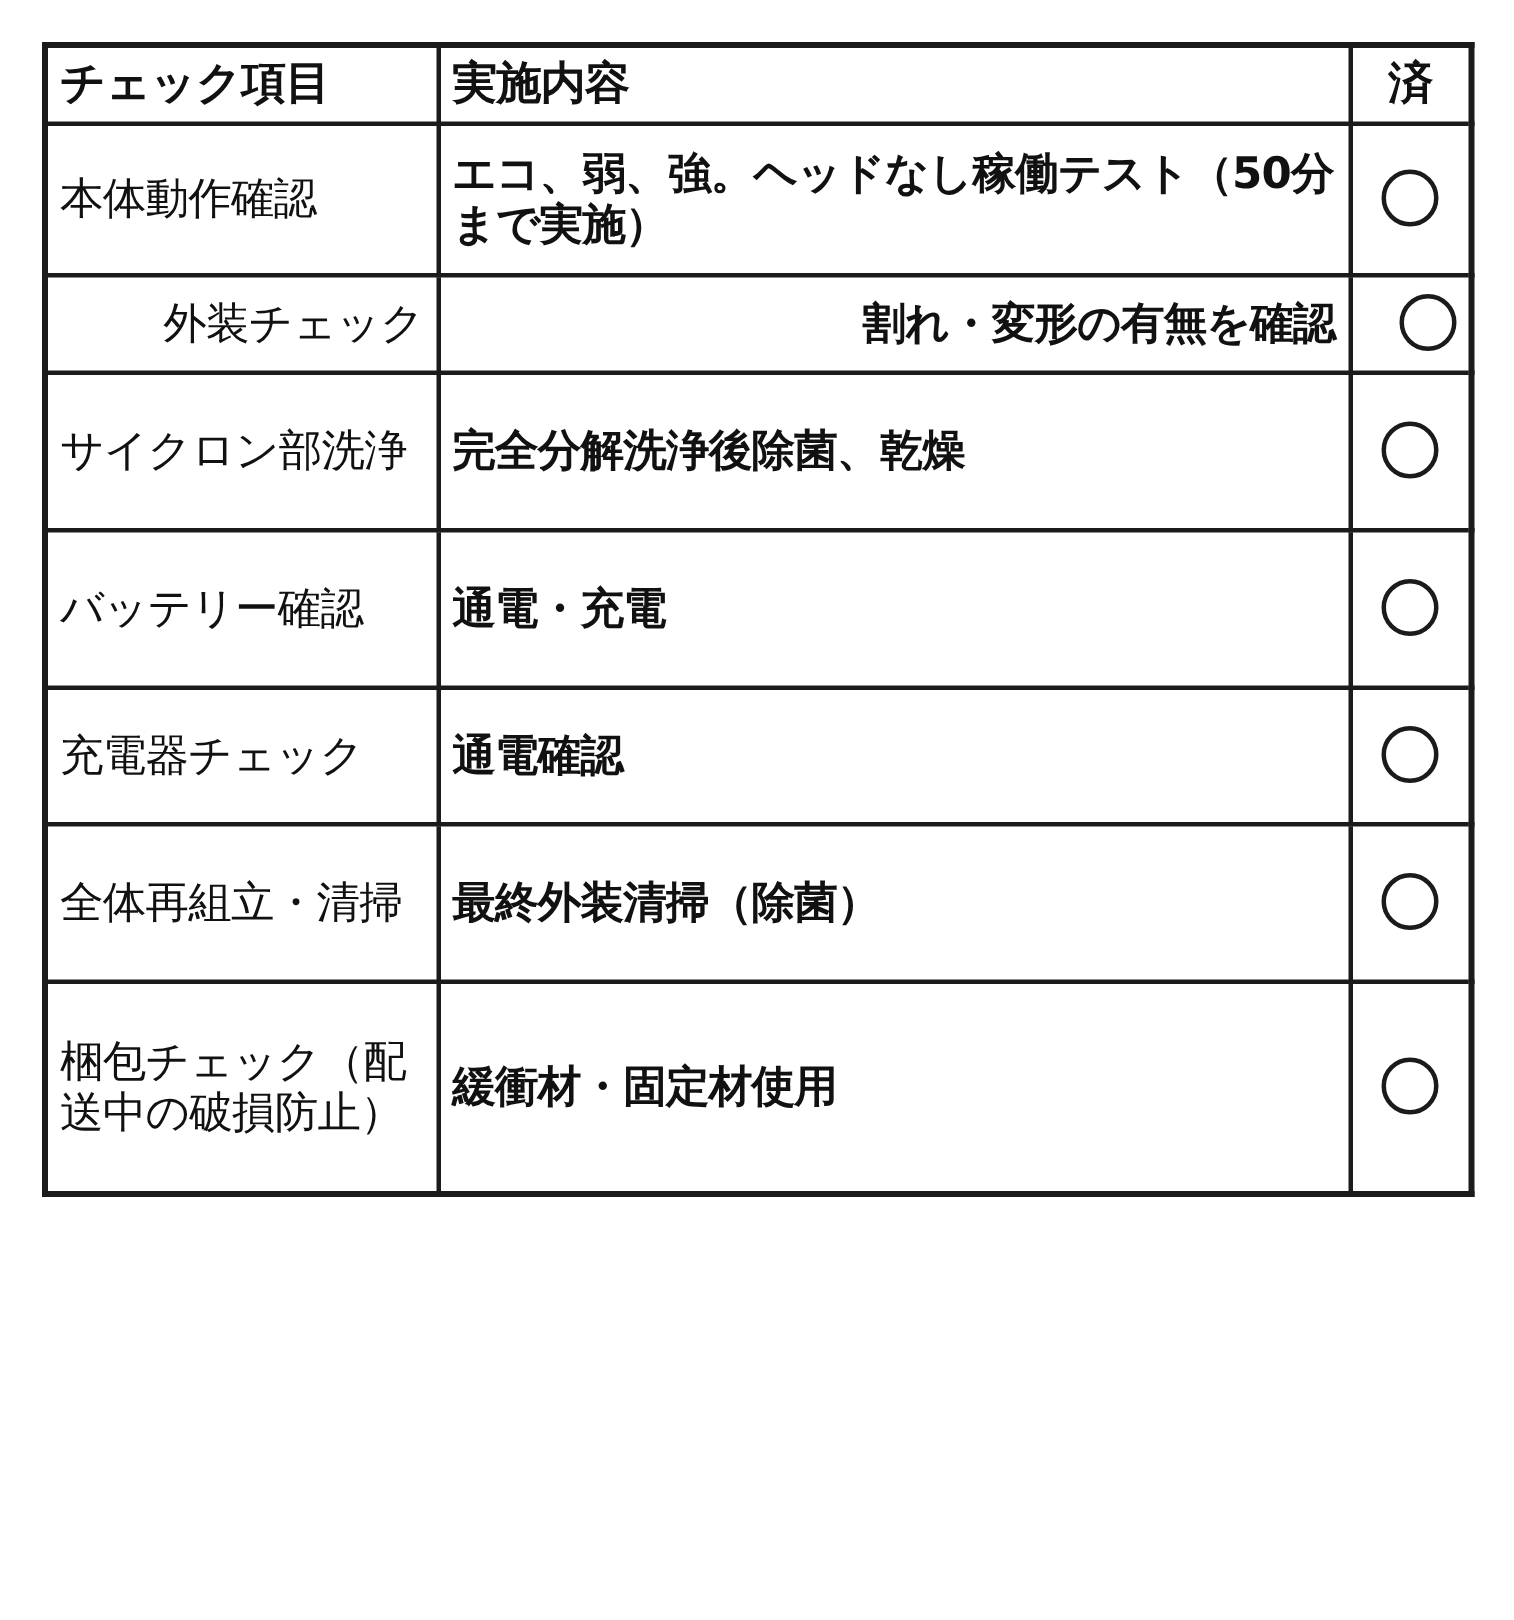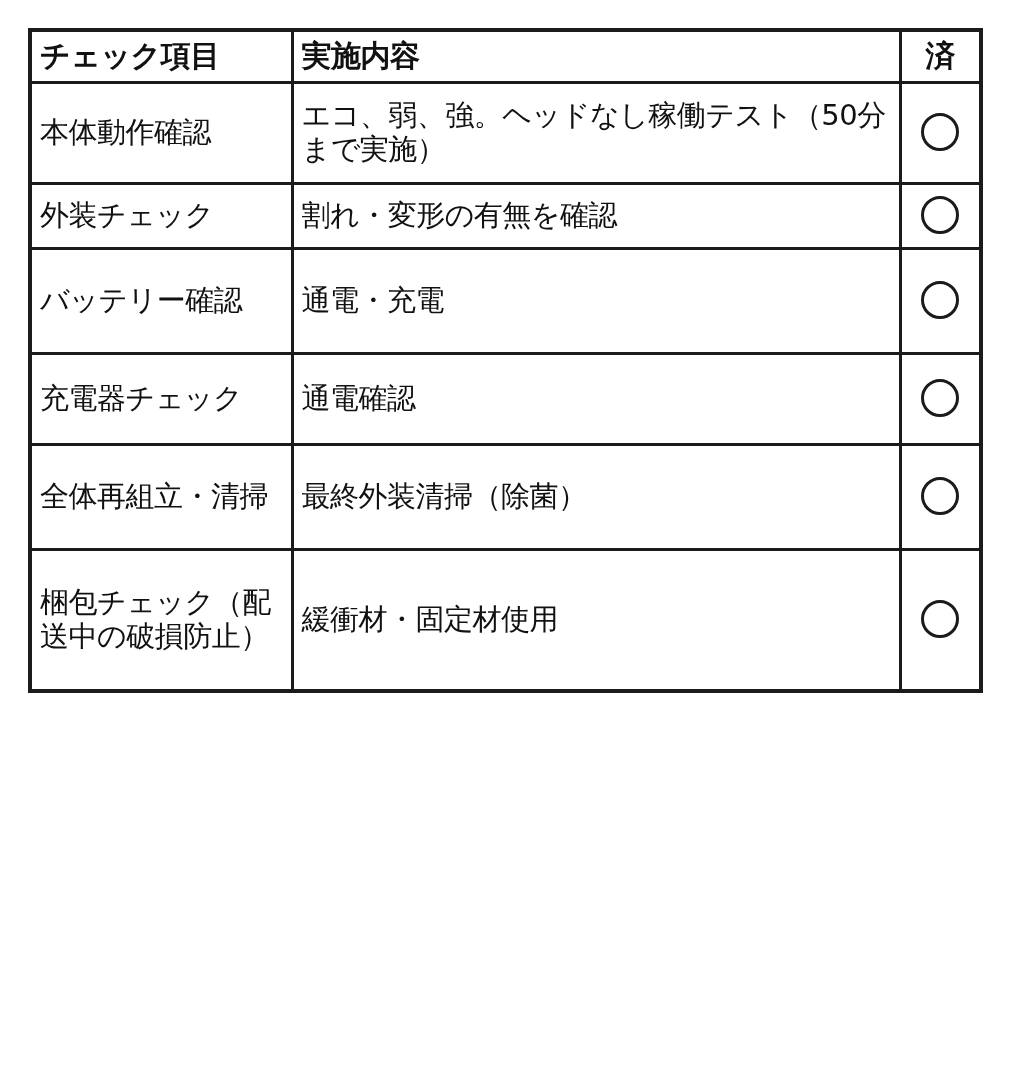--- a/index.html
+++ b/index.html
@@ -53,37 +53,38 @@
     padding-left: 2px;
     padding-right: 2px;
   }
   td.item-cell {
     font-size: 28.5px;
     line-height: 1.2;
   }
   td.desc-cell {
     font-size: 29px;
     line-height: 1.22;
+    font-weight: bold;
   }
   td.done-cell {
     text-align: center;
     padding: 0;
   }
   .circle {
     display: inline-block;
     width: 38px;
     height: 38px;
     border: 3px solid #1b1b1b;
     border-radius: 50%;
     box-sizing: border-box;
     vertical-align: middle;
   }
   
   tr.r0 td { height: 88px; }
-  tr.r1 td { height: 52px; }
+  tr.r1 td { height: 52px; text-align: right; }
   tr.r2 td { height: 52px; }
   tr.r3 td { height: 92px; }
   tr.r4 td { height: 78px; }
   tr.r5 td { height: 92px; }
   tr.r6 td { height: 92px; }
   tr.r7 td { height: 78px; }
   tr.r8 td { height: 92px; }
   tr.r9 td { height: 128px; }
 </style>
 </head>
@@ -107,20 +108,25 @@
       <tr class="r0">
         <td class="item-cell">本体動作確認</td>
         <td class="desc-cell">エコ、弱、強。ヘッドなし稼働テスト（50分まで実施）</td>
         <td class="done-cell"><span class="circle"></span></td>
       </tr>
       <tr class="r1">
         <td class="item-cell">外装チェック</td>
         <td class="desc-cell">割れ・変形の有無を確認</td>
         <td class="done-cell"><span class="circle"></span></td>
       </tr>
+      <tr class="r3">
+        <td class="item-cell">サイクロン部洗浄</td>
+        <td class="desc-cell">完全分解洗浄後除菌、乾燥</td>
+        <td class="done-cell"><span class="circle"></span></td>
+      </tr>
       <tr class="r6">
         <td class="item-cell">バッテリー確認</td>
         <td class="desc-cell">通電・充電</td>
         <td class="done-cell"><span class="circle"></span></td>
       </tr>
       <tr class="r7">
         <td class="item-cell">充電器チェック</td>
         <td class="desc-cell">通電確認</td>
         <td class="done-cell"><span class="circle"></span></td>
       </tr>

